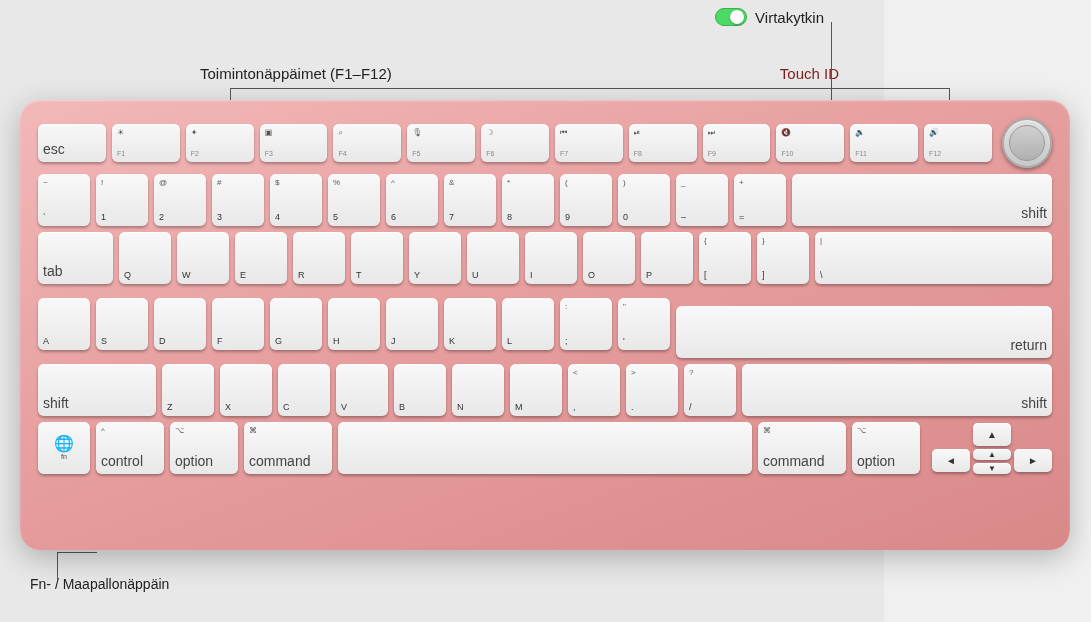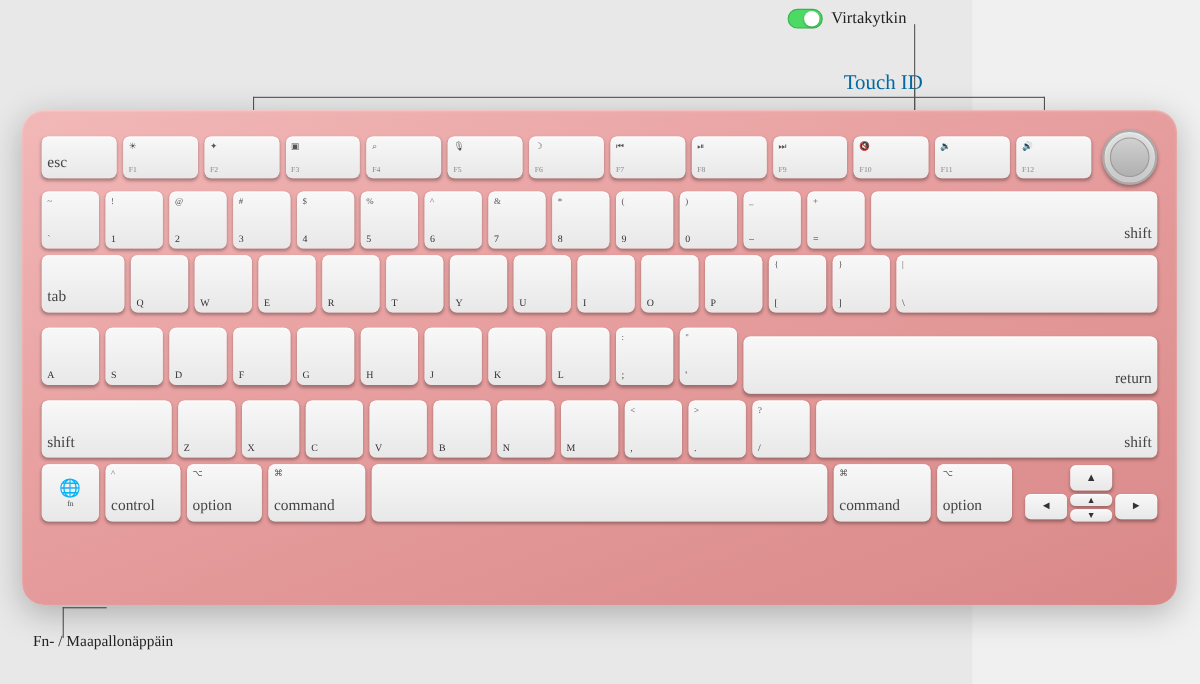--- a/index.html
+++ b/index.html
@@ -10,21 +10,20 @@
       font-family: -apple-system, 'Helvetica Neue', Arial, sans-serif;
       position: relative;
       overflow: hidden;
     }
 
     .page-container {
       width: 884px;
       height: 622px;
       position: relative;
       background: #e8e8e8;
-      font-family: Liberation Serif, serif;
     }
 
     
     .keyboard {
       position: absolute;
       top: 100px;
       left: 20px;
       width: 1050px;
       height: 450px;
       background: linear-gradient(160deg, #f2b8b8 0%, #e8a0a0 40%, #d98888 100%);
@@ -167,22 +166,22 @@
       background: white;
       top: 1px;
       right: 2px;
       box-shadow: 0 1px 2px rgba(0,0,0,0.3);
     }
 
     .label-touchid {
       position: absolute;
       top: 65px;
       right: 45px;
-      font-size: 19px;
-      color: #0369a1;
+      font-size: 15px;
+      color: #7f1d1d;
     }
 
     .label-toiminto {
       position: absolute;
       top: 65px;
       left: 200px;
       font-size: 15px;
       color: #222;
     }
 
@@ -263,20 +262,21 @@
 
 <div class="page-container">
 
   <div class="label-virtakytkin">
     <span class="toggle-switch"></span>
     <span>Virtakytkin</span>
   </div>
 
   <div class="label-touchid">Touch ID</div>
 
+  <div class="label-toiminto">Toimintonäppäimet (F1–F12)</div>
 
   <div class="toiminto-bracket-h"></div>
   <div class="toiminto-bracket-left"></div>
   <div class="toiminto-bracket-right"></div>
 
   <div class="vline-virtakytkin"></div>
   <div class="touchid-line-v"></div>
 
   <div class="label-fn">Fn- / Maapallonäppäin</div>
 

